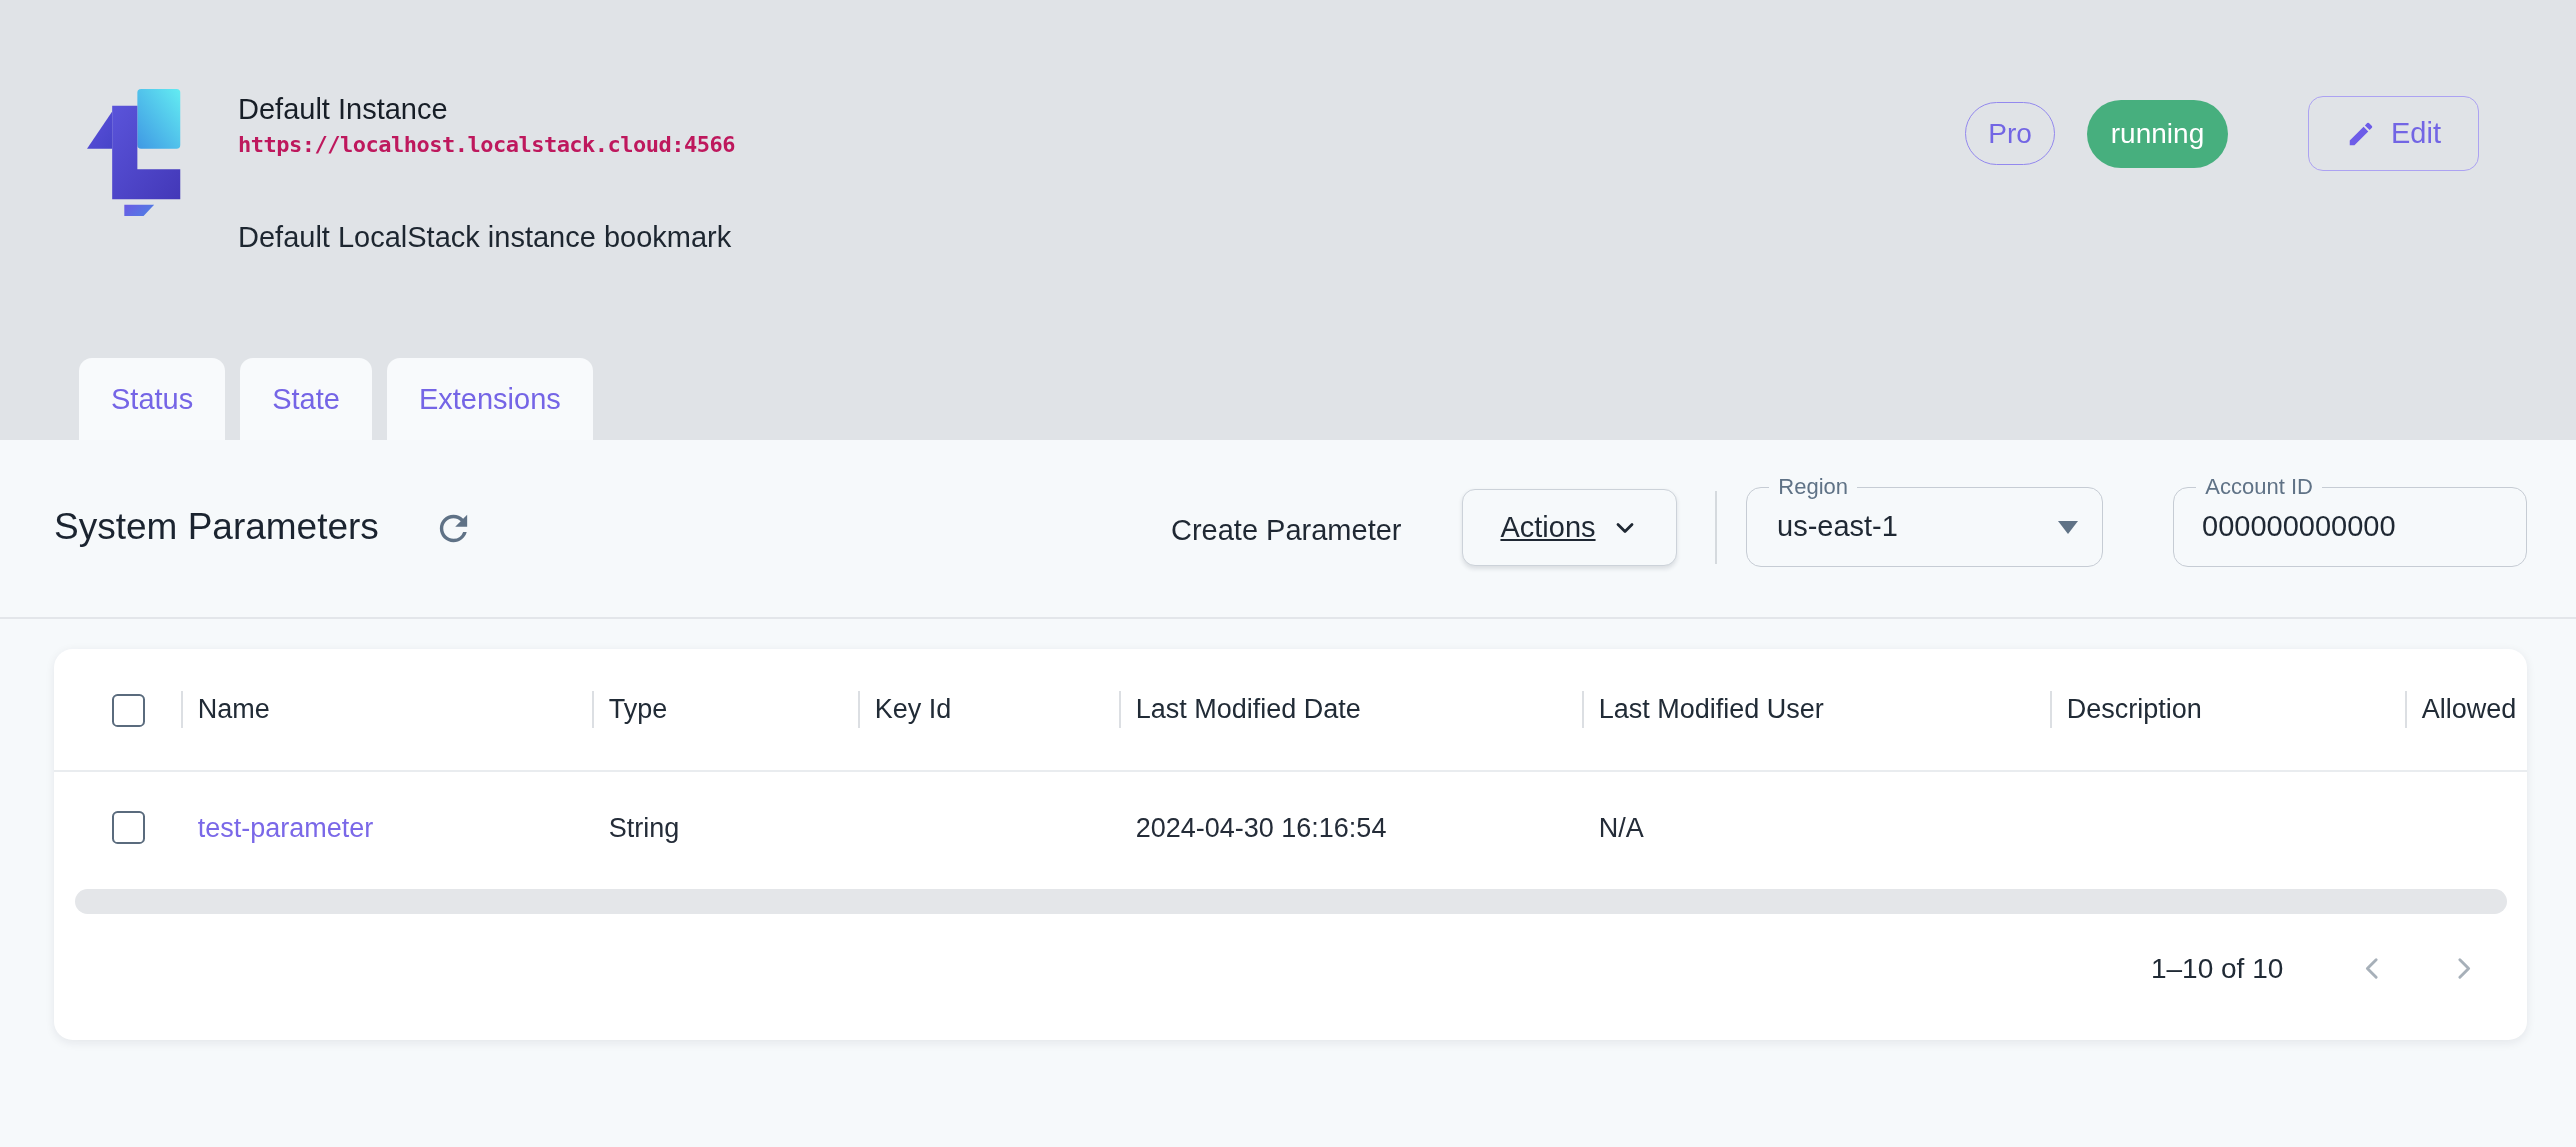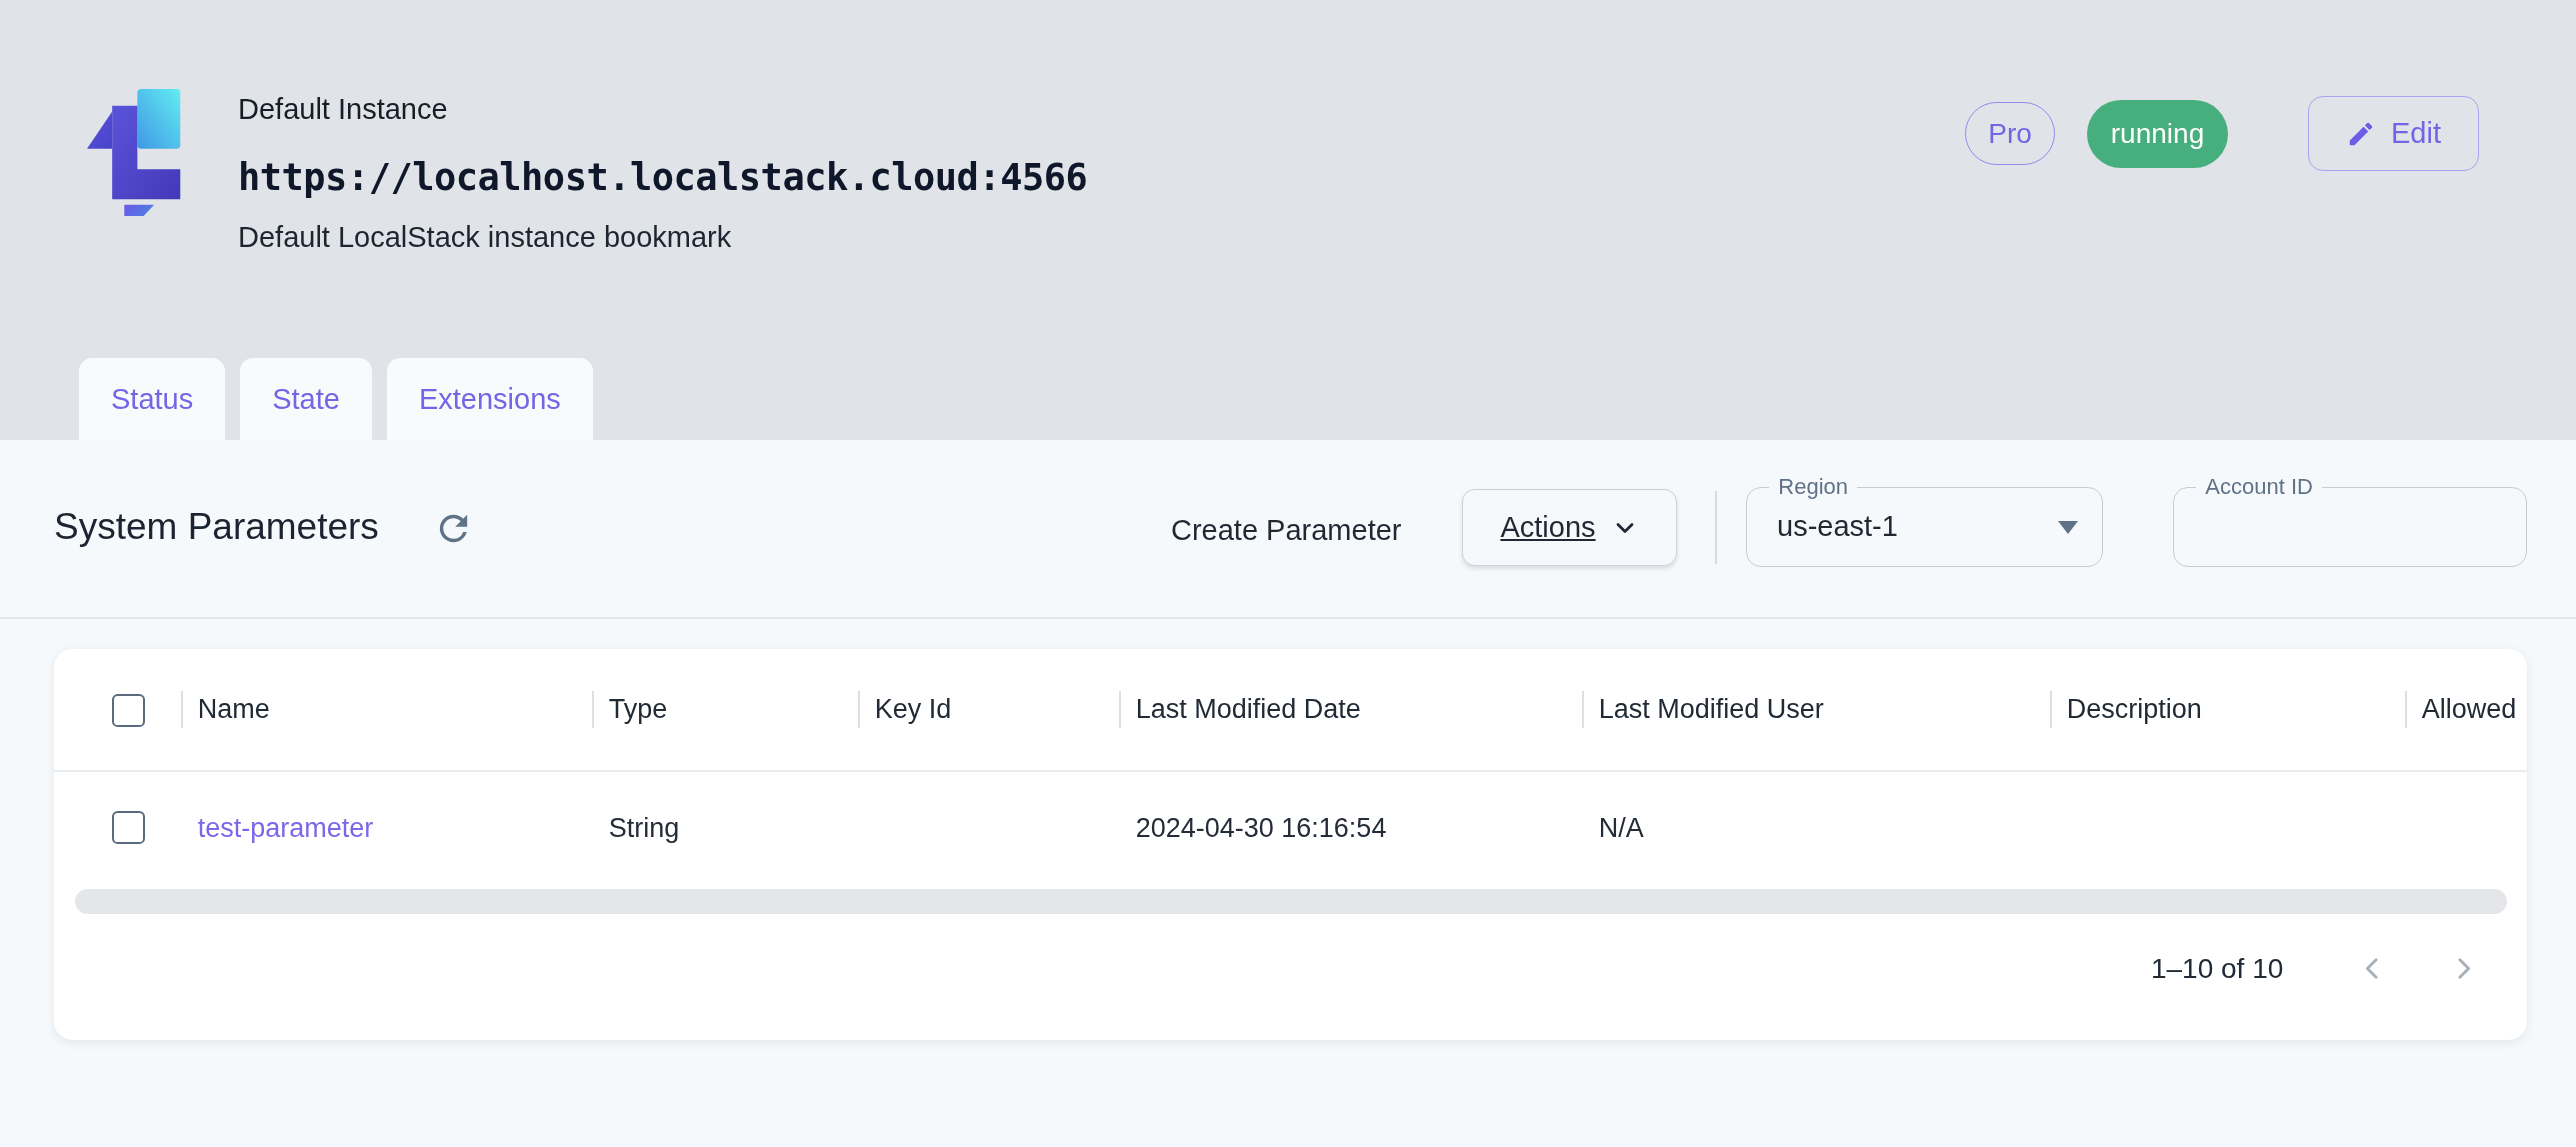--- a/index.html
+++ b/index.html
@@ -10,22 +10,22 @@
     color:#1d2630;
     overflow:hidden;
     position:relative;
   }
   .page { position:absolute; inset:0; }
 
   
   .top-header { position:absolute; left:0; top:0; width:2576px; height:440px; background:#e0e3e7; }
   .logo { position:absolute; left:87px; top:89px; width:97px; height:127px; }
   .inst-title { position:absolute; left:238px; top:93px; font-size:29px; color:#171e27; }
-  .inst-url { position:absolute; left:238px; top:156px; font-size:37px; font-weight:700;
-              font-family:"DejaVu Sans Mono","Liberation Mono",monospace; color:#0f172a; letter-spacing:-0.5px; }
+  .inst-url { position:absolute; left:238px; top:132px; font-size:22px; font-weight:700;
+              font-family:"DejaVu Sans Mono","Liberation Mono",monospace; color:#be185d; letter-spacing:-0.5px; }
   .inst-sub { position:absolute; left:238px; top:221px; font-size:29px; color:#1d2630; }
 
   .badge-pro { position:absolute; left:1965px; top:102px; width:90px; height:63px; border-radius:32px;
                border:1.9px solid #9388ee; color:#7265e4; font-size:28px;
                display:flex; align-items:center; justify-content:center; background:transparent; }
   .badge-running { position:absolute; left:2087px; top:100px; width:141px; height:68px; border-radius:34px;
                background:#47af7e; color:#ffffff; font-size:28px;
                display:flex; align-items:center; justify-content:center; }
   .btn-edit { position:absolute; left:2261px; top:96px; width:171px; height:75px; border-radius:15px;
               border:1.9px solid #aca2f2; background:transparent; color:#7265e4; font-size:29px;
@@ -169,20 +169,21 @@
   <div class="toolbar-vdivider"></div>
 
   <div class="outlined-field field-region">
     <span class="field-label">Region</span>
     <span class="field-value">us-east-1</span>
     <span class="caret-down"></span>
   </div>
 
   <div class="outlined-field field-account">
     <span class="field-label">Account ID</span>
+    <input type="text" value="000000000000" style="">
   </div>
 
   <div class="toolbar-divider"></div>
 
   <div class="card">
 
     <div>
       <input type="checkbox" class="cb-head" style="">
       <div class="th c1">Name</div>
       <div class="th c2">Type</div>

